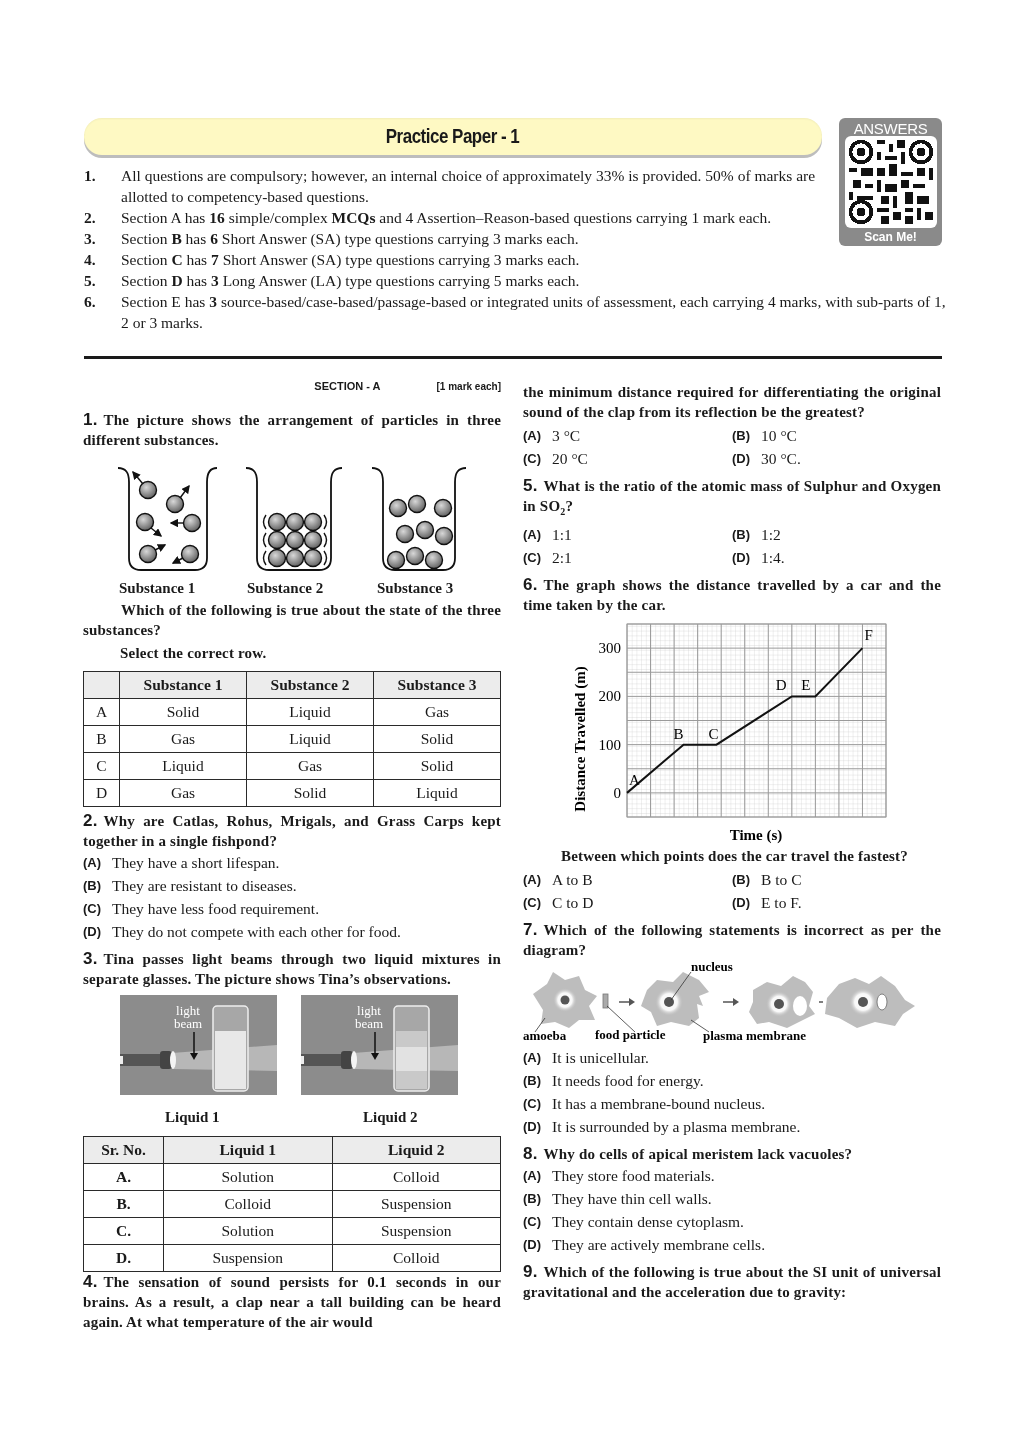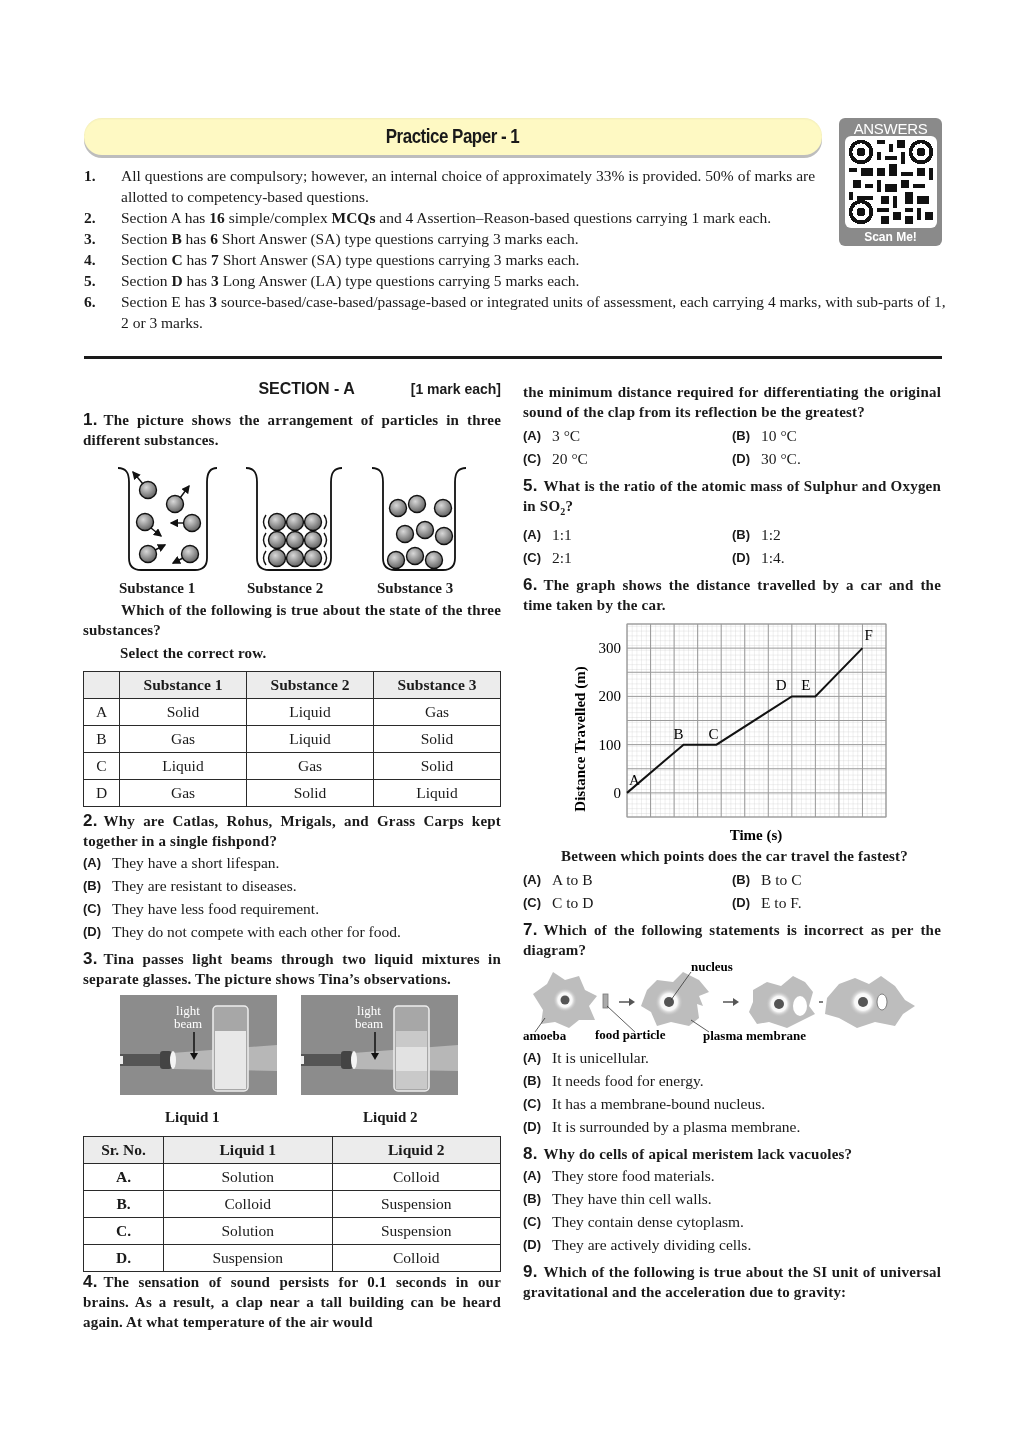--- a/index.html
+++ b/index.html
@@ -33,22 +33,22 @@
   .instructions .item.narrow .txt { max-width: 712px; }
   .instructions b { font-weight: bold; }
 
   .rule { position: absolute; left: 84px; top: 356px; width: 858px; height: 3px; background: #1a1a1a; }
 
   .col { position: absolute; top: 380px; width: 418px; }
   .col-left { left: 83px; }
   .col-right { left: 523px; }
 
   .section-head { display: flex; justify-content: flex-end; align-items: baseline; height: 26px; font-family: "Liberation Sans", sans-serif; font-weight: bold; }
-  .section-head .sec { font-size: 16px; margin-right: 56px; }
-  .section-head .marks { font-size: 14px; text-align: right; }
+  .section-head .sec { font-size: 11px; margin-right: 56px; }
+  .section-head .marks { font-size: 10px; text-align: right; }
 
   .q { font-weight: bold; font-size: 15px; line-height: 20px; text-align: justify; letter-spacing: 0.2px; }
   .q .qn { font-family: "Liberation Sans", sans-serif; font-size: 17px; font-weight: bold; margin-right: 6px; }
   .indent { padding-left: 37px; }
 
   .opt { display: flex; font-size: 15.5px; line-height: 23px; }
   .opt .ol { font-family: "Liberation Sans", sans-serif; font-weight: bold; font-size: 13px; width: 29px; flex: none; }
   .opt-grid { display: grid; grid-template-columns: 1fr 1fr; }
 
   table.t { border-collapse: collapse; width: 100%; font-size: 15.5px; }
@@ -567,20 +567,20 @@
     <div class="opt">
         <span class="ol">(B)</span>
         <span>They have thin cell walls.</span>
       </div>
     <div class="opt">
         <span class="ol">(C)</span>
         <span>They contain dense cytoplasm.</span>
       </div>
     <div class="opt">
         <span class="ol">(D)</span>
-        <span>They are actively dividing cells.</span>
+        <span>They are actively membrane cells.</span>
       </div>
   </div>
 
   <div class="q" style="margin-top:6px;">
     <span class="qn">9.</span><span>Which of the following is true about the SI unit of universal gravitational and the acceleration due to gravity:</span>
   </div>
 </div>
 
 </body></html>

